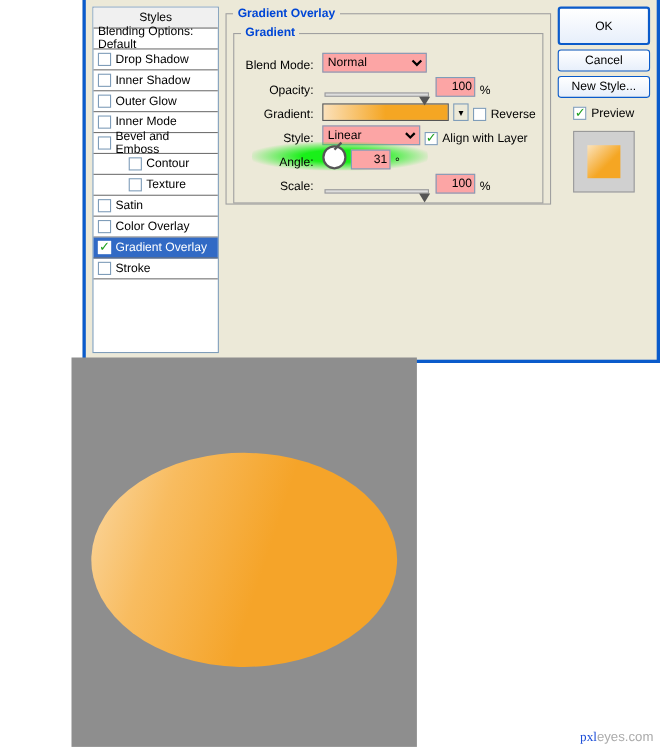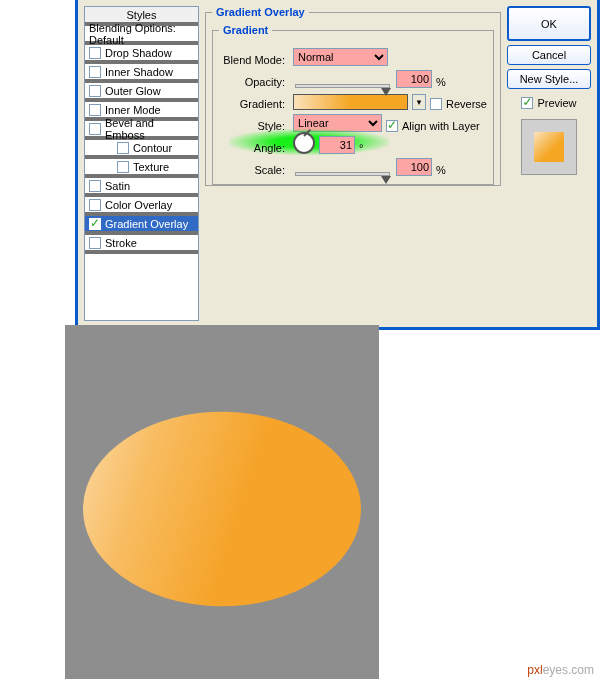--- a/index.html
+++ b/index.html
@@ -31,21 +31,21 @@
     background: #fff;
     border: 1px solid #7f9db9;
     display: flex;
     flex-direction: column;
   }
   .styles-row {
     display: flex;
     align-items: center;
     height: 19px;
     padding: 0 4px;
-    border-bottom: 4px solid #737373;
+    border-bottom: 1px solid #737373;
     gap: 4px;
     cursor: pointer;
   }
   .styles-row.header {
     background: #f0f0f0;
     font-weight: normal;
     justify-content: center;
   }
   .styles-row.sub { padding-left: 32px; }
   .styles-row.selected {
@@ -223,21 +223,21 @@
     background: linear-gradient(135deg, #fbe3bd 0%, #f8bc60 28%, #f5a429 55%, #f5a429 100%);
   }
   .watermark {
     position:absolute;
     right: 6px;
     top: 663px;
     font-size: 12px;
     color: #aaa;
     font-family: Arial, sans-serif;
   }
-  .watermark .px { color:#c2410c; }
+  .watermark .px { color:#1d4ed8;font-family:Liberation Serif, serif; }
 </style>
 </head>
 <body>
 
 <div class="dialog">
 
   <div class="styles-panel">
     <div class="styles-row header">
       <span>Styles</span>
     </div>

